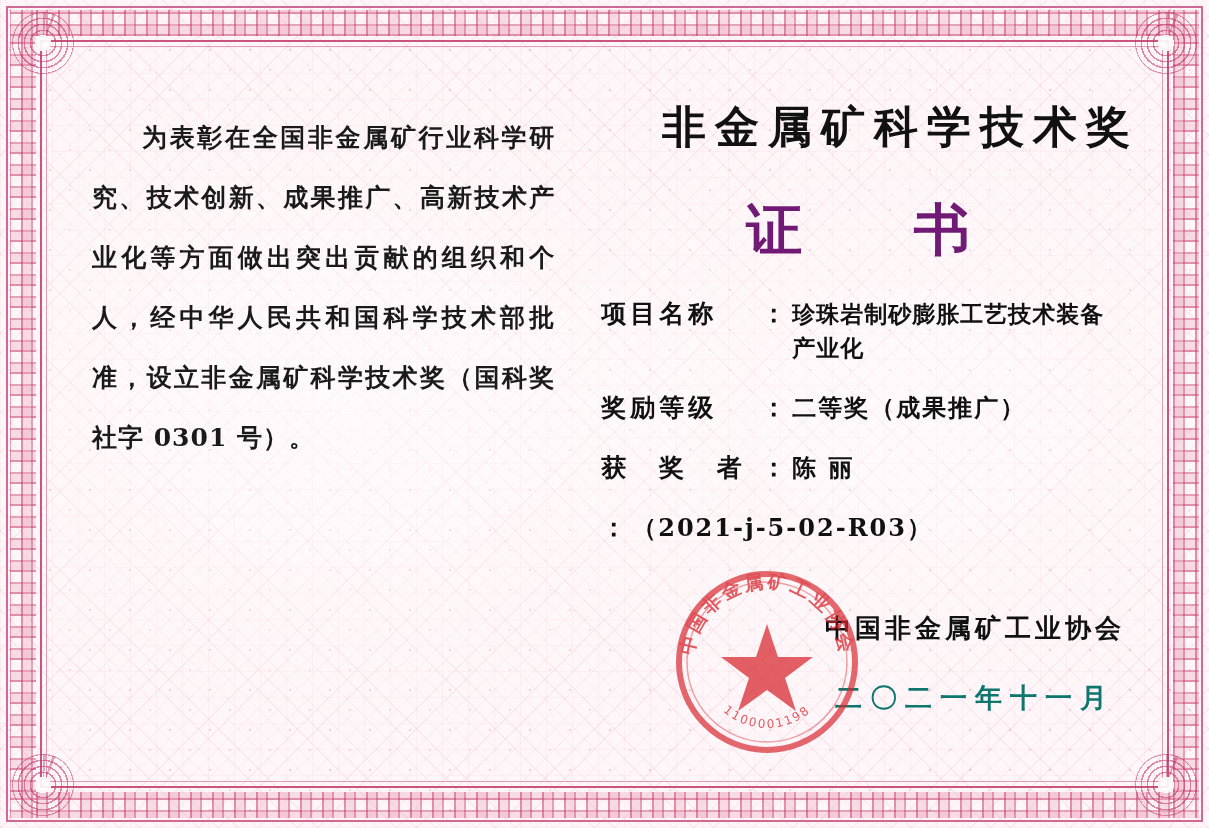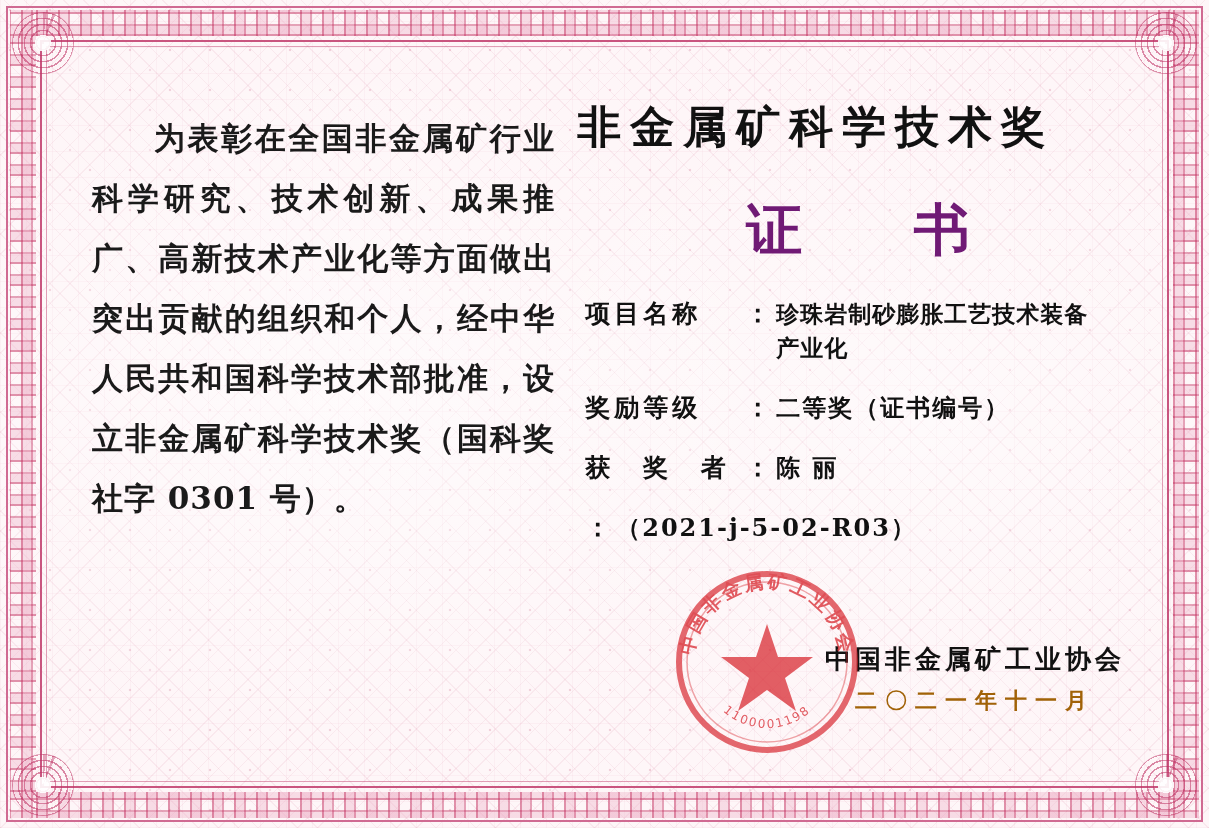--- a/index.html
+++ b/index.html
@@ -114,51 +114,51 @@
   }
   .right-col {
     width: 53%;
     padding: 26px 20px 0 6px;
     box-sizing: border-box;
     position: relative;
   }
 
   .citation {
     font-family: "DejaVu Serif", "Liberation Serif", serif;
-    font-size: 31px;
+    font-size: 25px;
     line-height: 60px;
     color: #1a1a1a;
     letter-spacing: 1px;
     text-align: justify;
     text-indent: 2em;
     font-weight: 600;
   }
 
   .award-title {
     font-size: 44px;
     font-weight: bold;
     letter-spacing: 9px;
     color: #111111;
-    text-align: left;
+    text-align: right;
     margin: 22px 0 0 0;
     white-space: nowrap;
   }
 
   .cert-word {
     text-align: center;
     font-size: 56px;
     font-weight: bold;
     letter-spacing: 46px;
     text-indent: 46px;
     color: #701a75;
     margin: 36px 0 28px 0;
   }
 
   .fields {
-    margin: 0 0 0 8px;
+    margin: 0 0 0 24px;
   }
   .field-row {
     display: flex;
     align-items: flex-start;
     margin-bottom: 26px;
   }
   .field-label {
     flex: 0 0 auto;
     width: 160px;
     font-size: 25px;
@@ -196,25 +196,25 @@
     text-align: center;
   }
   .org-name {
     font-size: 26px;
     font-weight: bold;
     letter-spacing: 4px;
     color: #111;
     white-space: nowrap;
   }
   .date-line {
-    font-size: 22px;
+    font-size: 27px;
     font-weight: bold;
     letter-spacing: 8px;
-    color: #a16207;
-    margin-top: 9px;
+    color: #0f766e;
+    margin-top: 34px;
     white-space: nowrap;
   }
 
   
   .seal {
     position: absolute;
     left: 96px;
     bottom: 16px;
     width: 200px;
     height: 200px;
@@ -257,21 +257,21 @@
 
         <div class="field-row">
           <span class="field-label">项目名称</span>
           <span class="field-colon">：</span>
           <span class="field-value">珍珠岩制砂膨胀工艺技术装备产业化</span>
         </div>
 
         <div class="field-row">
           <span class="field-label">奖励等级</span>
           <span class="field-colon">：</span>
-          <span class="field-value big">二等奖（证书编号）</span>
+          <span class="field-value big">二等奖（成果推广）</span>
         </div>
 
         <div class="field-row">
           <span class="field-label spaced">获 奖 者</span>
           <span class="field-colon">：</span>
           <span class="field-value big">陈 丽</span>
         </div>
 
         <div class="field-row">
           <span class="field-colon">：</span>

